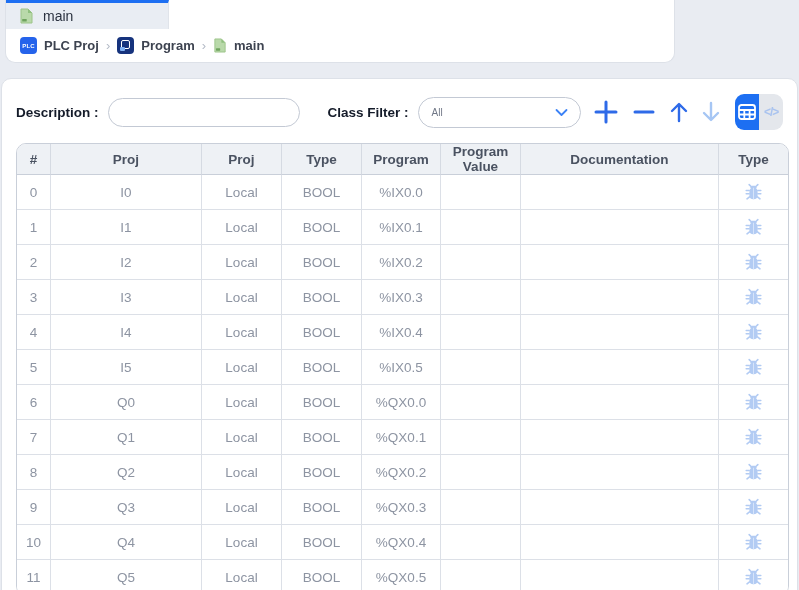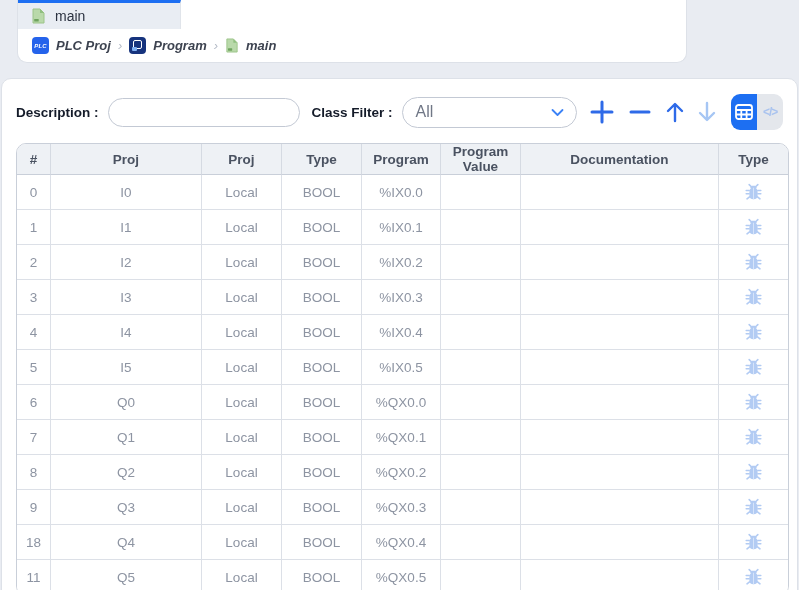--- a/index.html
+++ b/index.html
@@ -3,40 +3,40 @@
 <meta charset="utf-8">
 <style>
   * { box-sizing: border-box; margin: 0; padding: 0; }
   html, body { width: 799px; height: 590px; overflow: hidden; }
   body {
     font-family: "Liberation Sans", sans-serif;
     background: #e9ecf2;
   }
   
   .top-panel {
-    width: 670px; margin: 0 17px; height: 63px;
+    width: 670px; margin: 0 5px; height: 63px;
     background: #ffffff;
     border: 1px solid #dde1e8; border-top: none;
     border-radius: 0 0 10px 10px;
     overflow: hidden;
   }
   .tab {
     width: 163px; height: 29px;
     background: #e9edf3;
     border-top: 3px solid #1d6ff2;
     border-right: 1px solid #e0e4ea;
     display: flex; align-items: center; gap: 9px;
     padding-left: 13px;
     cursor: default;
   }
   .tab-label { font-size: 14px; color: #2b3240; }
   .breadcrumb {
     display: flex; align-items: center; gap: 7px;
     padding: 8px 0 0 14px;
-    font-size: 13px; font-weight: 600; color: #3d4350; font-style: italic;
+    font-size: 13px; font-weight: 600; color: #3d4350;
   }
   .crumb { display: flex; align-items: center; gap: 7px; cursor: pointer; }
   .crumb-sep { color: #b3bac6; font-weight: 400; font-size: 13px; }
   .badge-icon {
     width: 17px; height: 17px; border-radius: 4px;
     display: inline-flex; align-items: center; justify-content: center;
     flex: 0 0 auto;
   }
   .plc-badge { background: #2563eb; color: #fff; font-size: 6px; font-weight: 700; letter-spacing: .2px; }
   .prog-badge { background: #16337d; position: relative; }
@@ -60,28 +60,28 @@
     padding: 15px 14px 0 14px;
   }
   .tb-label { font-size: 13.5px; font-weight: 700; color: #141b29; white-space: nowrap; }
   .desc-input {
     width: 192px; height: 29px; margin-left: 9px;
     border: 1px solid #c3c9d4; border-radius: 15px;
     outline: none; padding: 0 12px;
     font-family: "Liberation Sans", sans-serif; font-size: 13px; color: #3d4350;
     background: #fff;
   }
-  .cf-label { margin-left: 12px; }
+  .cf-label { margin-left: 28px; }
   .select {
     width: 194px; height: 31px; margin-left: 9px;
     border: 1px solid #c3c9d4; border-radius: 16px;
     display: flex; align-items: center; justify-content: space-between;
     padding: 0 12px 0 13px; background: #fff; cursor: pointer;
   }
-  .select-value { font-size: 16px; color: #707786; }
+  .select-value { font-size: 10px; color: #707786; }
   .tb-spacer { flex: 1; }
   .icon-btn {
     background: none; border: none; cursor: pointer; padding: 0;
     display: flex; align-items: center; justify-content: center;
     margin-left: 12px;
   }
   .icon-btn.disabled { cursor: default; }
   .view-toggle {
     display: flex; margin-left: 14px; border-radius: 9px; overflow: hidden;
   }
@@ -535,21 +535,21 @@
           </g>
           <rect x="8.2" y="3.5" width="7.6" height="4" rx="2" fill="#b2cbf3"></rect>
           <rect x="6.8" y="6" width="10.4" height="14.5" rx="5" fill="#b2cbf3"></rect>
           <path d="M12 6 V20.5" stroke="#d8e5fa" stroke-width="1.2"></path>
         </svg>
       </span>
     </td>
   </tr>
 
   <tr>
-    <td>18</td>
+    <td>10</td>
     <td>Q4</td>
     <td>Local</td>
     <td>BOOL</td>
     <td>%QX0.4</td>
     <td></td>
     <td></td>
     <td class="c-debug">
       <span style="display:inline-flex;vertical-align:middle;">
         <svg width="19" height="19" viewBox="0 0 24 24">
           <g stroke="#b2cbf3" stroke-width="2" stroke-linecap="round" fill="none">

